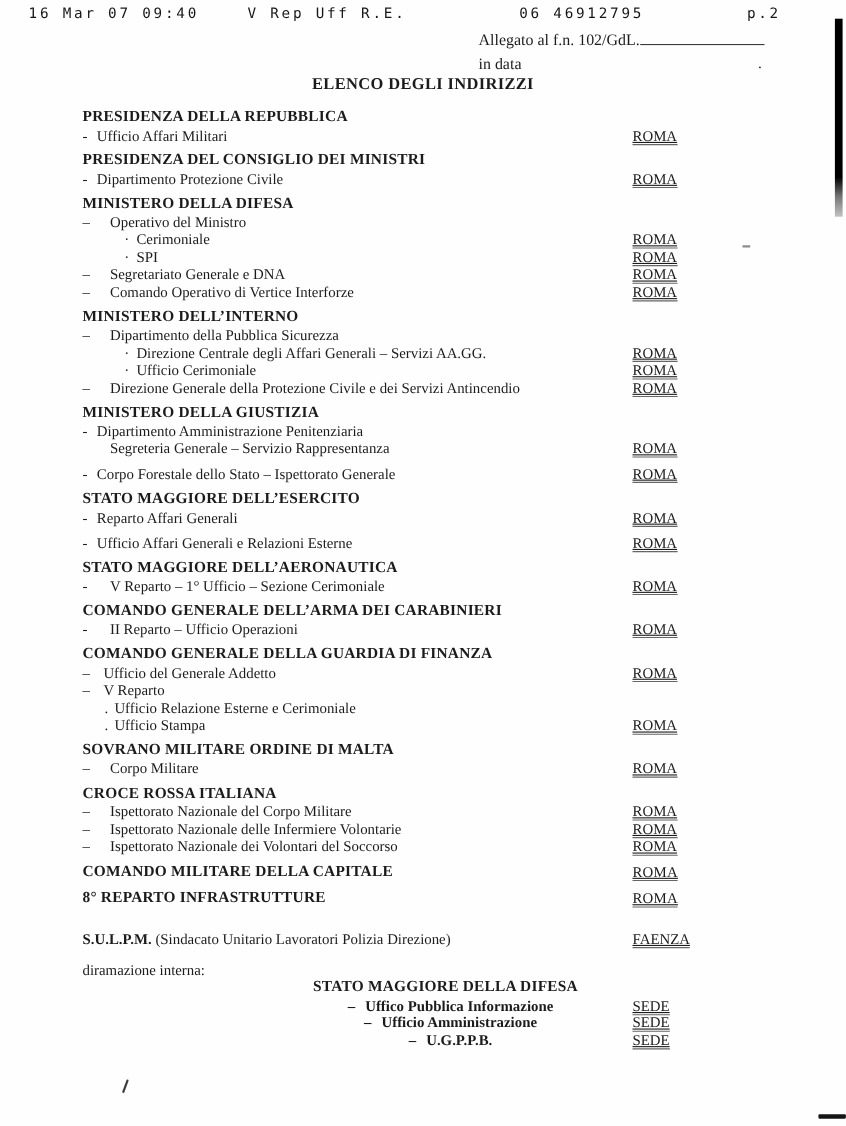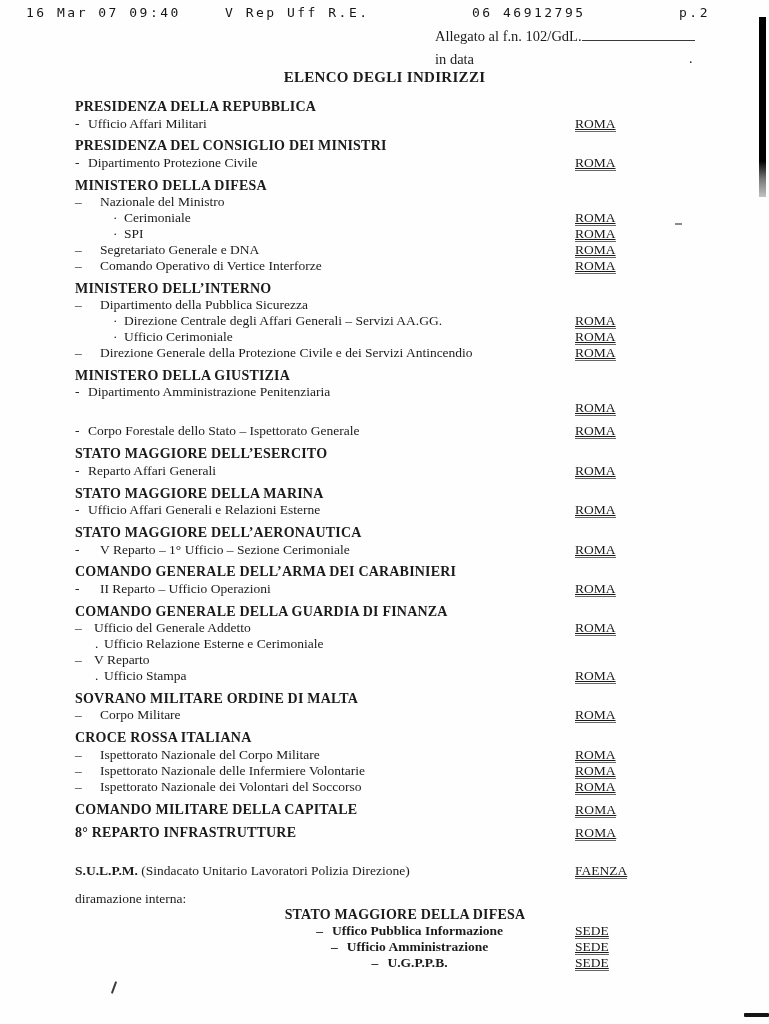--- a/index.html
+++ b/index.html
@@ -111,62 +111,61 @@
       <div class="section">
         <div class="sec-title"><span>PRESIDENZA DELLA REPUBBLICA</span></div>
         <div class="item style-a"><span class="prefix">-</span><span>Ufficio Affari Militari</span><span class="city">ROMA</span></div>
       </div>
       <div class="section">
         <div class="sec-title"><span>PRESIDENZA DEL CONSIGLIO DEI MINISTRI</span></div>
         <div class="item style-a"><span class="prefix">-</span><span>Dipartimento Protezione Civile</span><span class="city">ROMA</span></div>
       </div>
       <div class="section">
         <div class="sec-title"><span>MINISTERO DELLA DIFESA</span></div>
-        <div class="item style-b"><span class="prefix">–</span><span>Nazionale del Ministro</span></div>
+        <div class="item style-b"><span class="prefix">–</span><span>Operativo del Ministro</span></div>
         <div class="item style-c"><span class="prefix">·</span><span>Cerimoniale</span><span class="city">ROMA</span></div>
         <div class="item style-c"><span class="prefix">·</span><span>SPI</span><span class="city">ROMA</span></div>
         <div class="item style-b"><span class="prefix">–</span><span>Segretariato Generale e DNA</span><span class="city">ROMA</span></div>
         <div class="item style-b"><span class="prefix">–</span><span>Comando Operativo di Vertice Interforze</span><span class="city">ROMA</span></div>
       </div>
       <div class="section">
         <div class="sec-title"><span>MINISTERO DELL’INTERNO</span></div>
         <div class="item style-b"><span class="prefix">–</span><span>Dipartimento della Pubblica Sicurezza</span></div>
         <div class="item style-c"><span class="prefix">·</span><span>Direzione Centrale degli Affari Generali – Servizi AA.GG.</span><span class="city">ROMA</span></div>
         <div class="item style-c"><span class="prefix">·</span><span>Ufficio Cerimoniale</span><span class="city">ROMA</span></div>
         <div class="item style-b"><span class="prefix">–</span><span>Direzione Generale della Protezione Civile e dei Servizi Antincendio</span><span class="city">ROMA</span></div>
       </div>
       <div class="section">
         <div class="sec-title"><span>MINISTERO DELLA GIUSTIZIA</span></div>
         <div class="item style-a"><span class="prefix">-</span><span>Dipartimento Amministrazione Penitenziaria</span></div>
-        <div class="item style-d"><span class="prefix"></span><span class="city">ROMA</span></div>
+        <div class="item style-d"><span class="prefix"></span><span>Segreteria Generale – Servizio Rappresentanza</span><span class="city">ROMA</span></div>
       </div>
       <div class="section">
         <div class="item style-a"><span class="prefix">-</span><span>Corpo Forestale dello Stato – Ispettorato Generale</span><span class="city">ROMA</span></div>
       </div>
       <div class="section">
         <div class="sec-title"><span>STATO MAGGIORE DELL’ESERCITO</span></div>
         <div class="item style-a"><span class="prefix">-</span><span>Reparto Affari Generali</span><span class="city">ROMA</span></div>
       </div>
       <div class="section">
-        <div class="sec-title"><span>STATO MAGGIORE DELLA MARINA</span></div>
         <div class="item style-a"><span class="prefix">-</span><span>Ufficio Affari Generali e Relazioni Esterne</span><span class="city">ROMA</span></div>
       </div>
       <div class="section">
         <div class="sec-title"><span>STATO MAGGIORE DELL’AERONAUTICA</span></div>
         <div class="item style-b"><span class="prefix">-</span><span>V Reparto – 1° Ufficio – Sezione Cerimoniale</span><span class="city">ROMA</span></div>
       </div>
       <div class="section">
         <div class="sec-title"><span>COMANDO GENERALE DELL’ARMA DEI CARABINIERI</span></div>
         <div class="item style-b"><span class="prefix">-</span><span>II Reparto – Ufficio Operazioni</span><span class="city">ROMA</span></div>
       </div>
       <div class="section">
         <div class="sec-title"><span>COMANDO GENERALE DELLA GUARDIA DI FINANZA</span></div>
         <div class="item style-b2"><span class="prefix">–</span><span>Ufficio del Generale Addetto</span><span class="city">ROMA</span></div>
+        <div class="item style-b2"><span class="prefix">–</span><span>V Reparto</span></div>
         <div class="item style-e"><span class="prefix">.</span><span>Ufficio Relazione Esterne e Cerimoniale</span></div>
-        <div class="item style-b2"><span class="prefix">–</span><span>V Reparto</span></div>
         <div class="item style-e"><span class="prefix">.</span><span>Ufficio Stampa</span><span class="city">ROMA</span></div>
       </div>
       <div class="section">
         <div class="sec-title"><span>SOVRANO MILITARE ORDINE DI MALTA</span></div>
         <div class="item style-b"><span class="prefix">–</span><span>Corpo Militare</span><span class="city">ROMA</span></div>
       </div>
       <div class="section">
         <div class="sec-title"><span>CROCE ROSSA ITALIANA</span></div>
         <div class="item style-b"><span class="prefix">–</span><span>Ispettorato Nazionale del Corpo Militare</span><span class="city">ROMA</span></div>
         <div class="item style-b"><span class="prefix">–</span><span>Ispettorato Nazionale delle Infermiere Volontarie</span><span class="city">ROMA</span></div>

